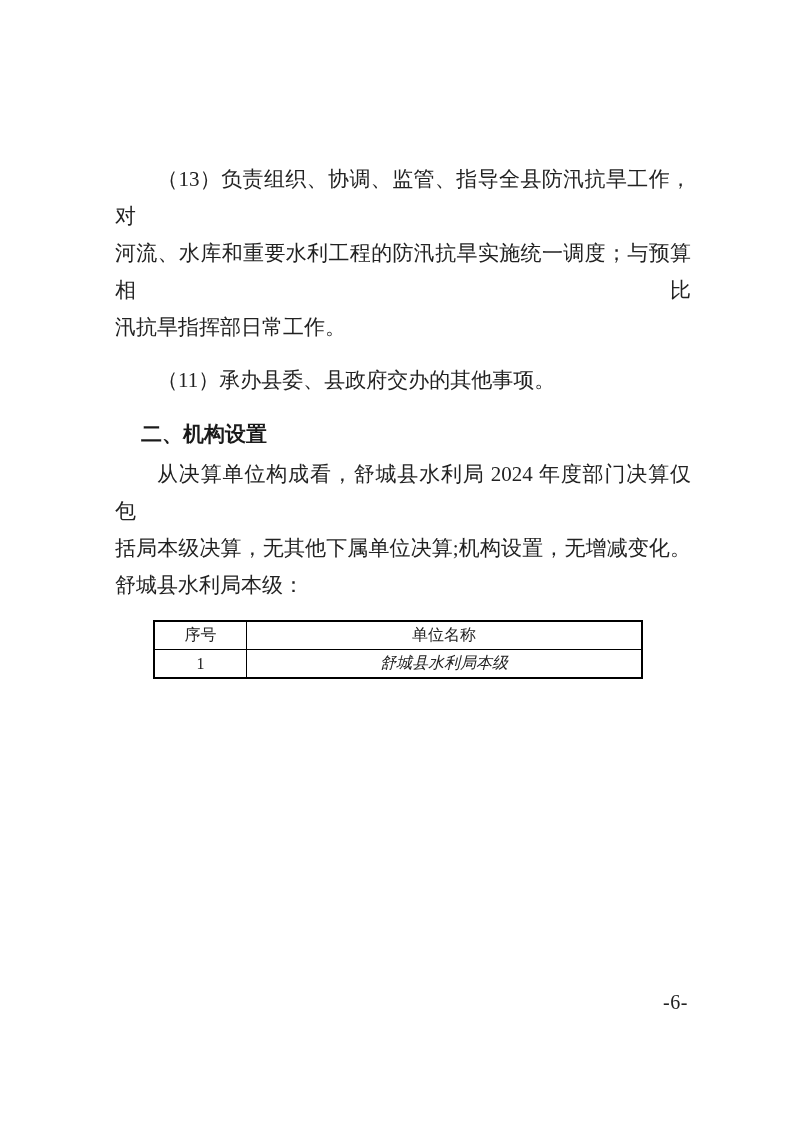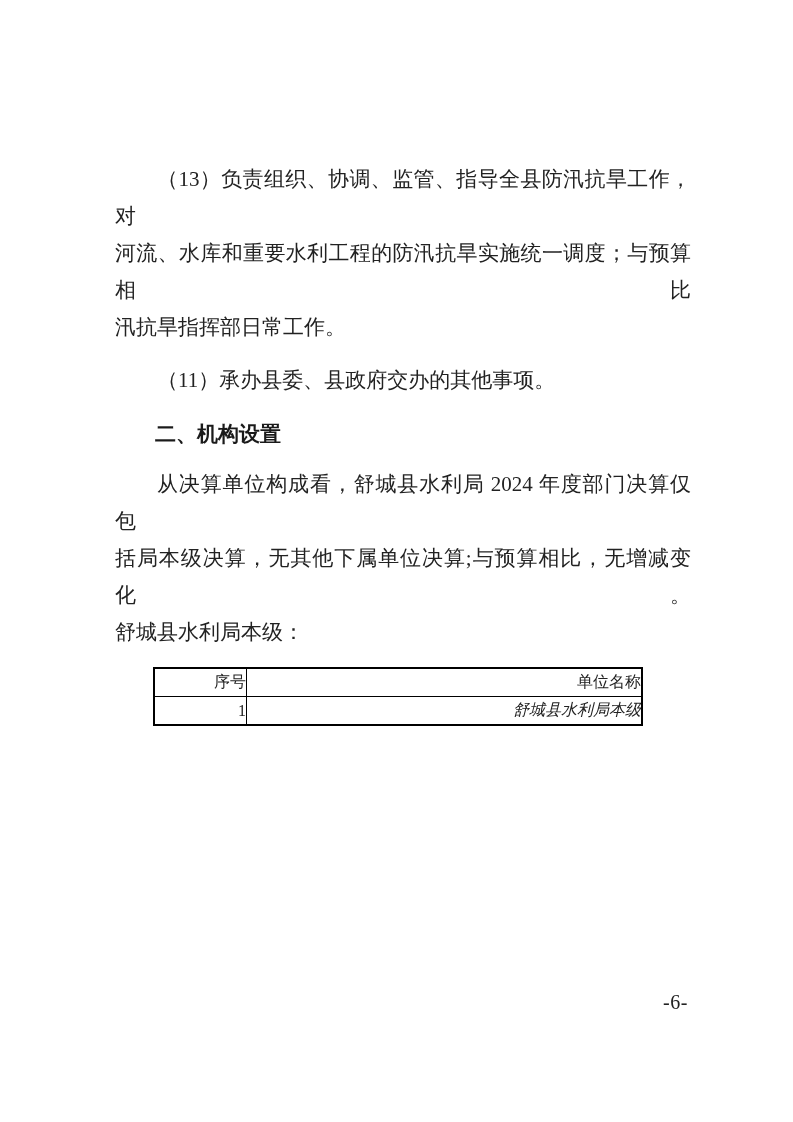--- a/index.html
+++ b/index.html
@@ -27,21 +27,21 @@
     font-size: 21px;
     line-height: 37px;
     white-space: normal;
   }
   .indent { text-indent: 2em; }
   .jfull {
     text-align: justify;
     text-align-last: justify;
   }
   .heading {
-    margin: 14px;
+    margin: 0;
     font-family: "Liberation Sans", "DejaVu Sans", sans-serif;
     font-weight: 700;
     font-size: 21px;
     line-height: 37px;
     text-indent: 2em;
     color: #1a1a1a;
   }
   .para-org { margin-top: 4px; }
   table.org-table {
     border-collapse: collapse;
@@ -51,21 +51,21 @@
     border: 2px solid #000000;
     font-size: 16px;
     color: #222222;
   }
   table.org-table th,
   table.org-table td {
     border: 1px solid #000000;
     height: 27px;
     padding: 0;
     font-weight: normal;
-    text-align: right;
+    text-align: center;
     vertical-align: middle;
     overflow: hidden;
   }
   .col-num { width: 91px; }
   td.cell-name {
     text-align: left;
     padding-left: 8px;
     font-style: italic;
   }
   .page-number {
@@ -91,21 +91,21 @@
     </div>
 
     <div class="para">
       <div class="line indent">（11）承办县委、县政府交办的其他事项。</div>
     </div>
 
     <h2 class="heading">二、机构设置</h2>
 
     <div class="para para-org">
       <div class="line indent jfull">从决算单位构成看，舒城县水利局 2024 年度部门决算仅包</div>
-      <div class="line jfull">括局本级决算，无其他下属单位决算;与预算相比，无增减变化。</div>
+      <div class="line jfull">括局本级决算，无其他下属单位决算;机构设置，无增减变化。</div>
       <div class="line">舒城县水利局本级：</div>
     </div>
 
     <table class="org-table">
       <thead>
         <tr>
           <th class="col-num">序号</th>
           <th>单位名称</th>
         </tr>
       </thead>

